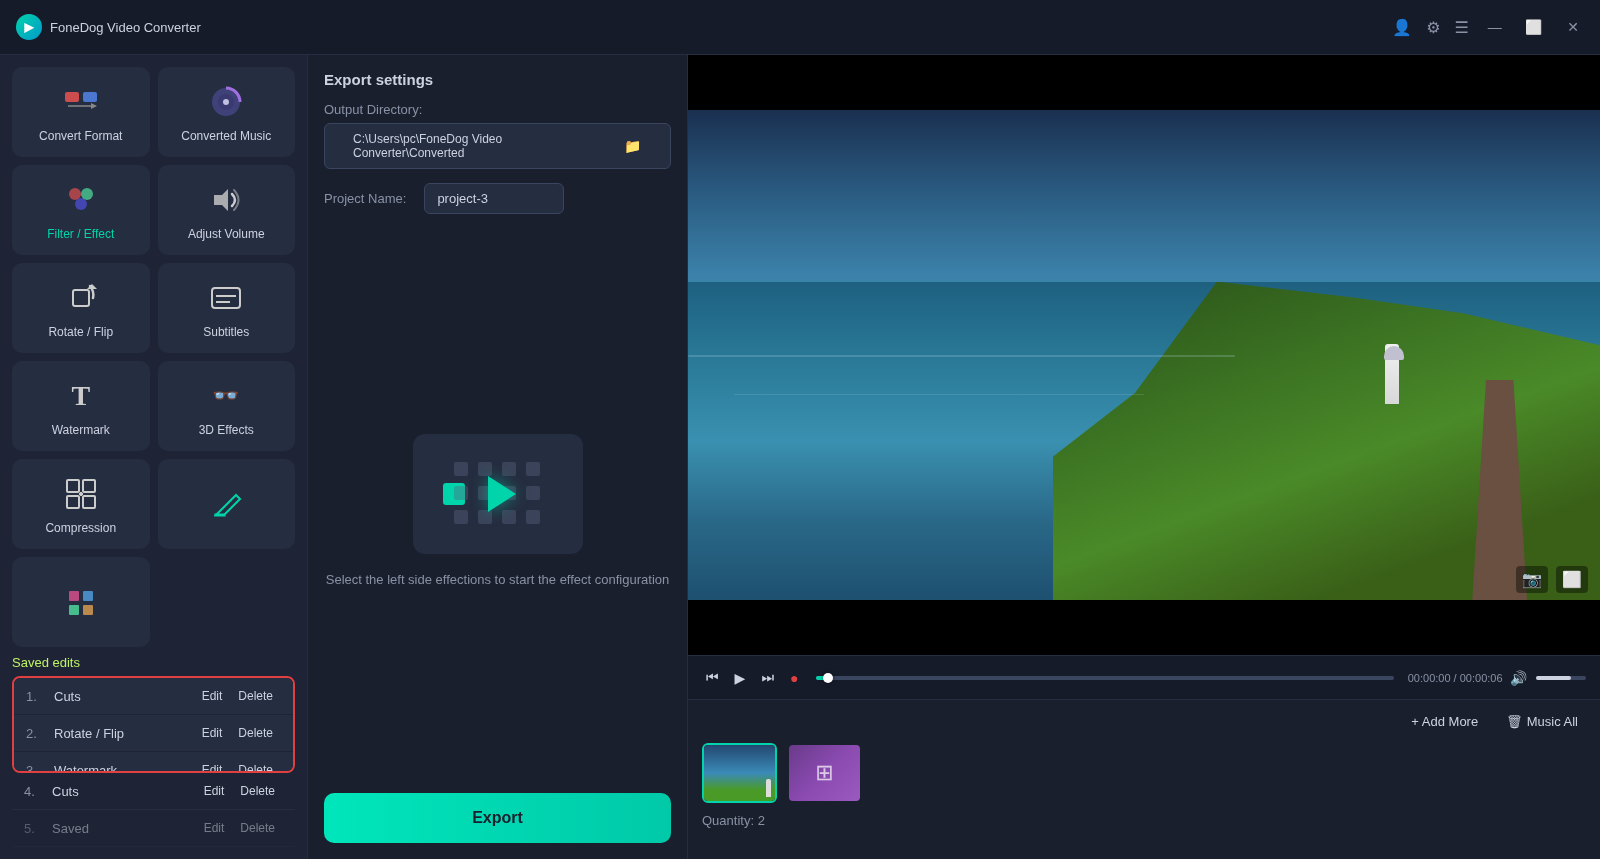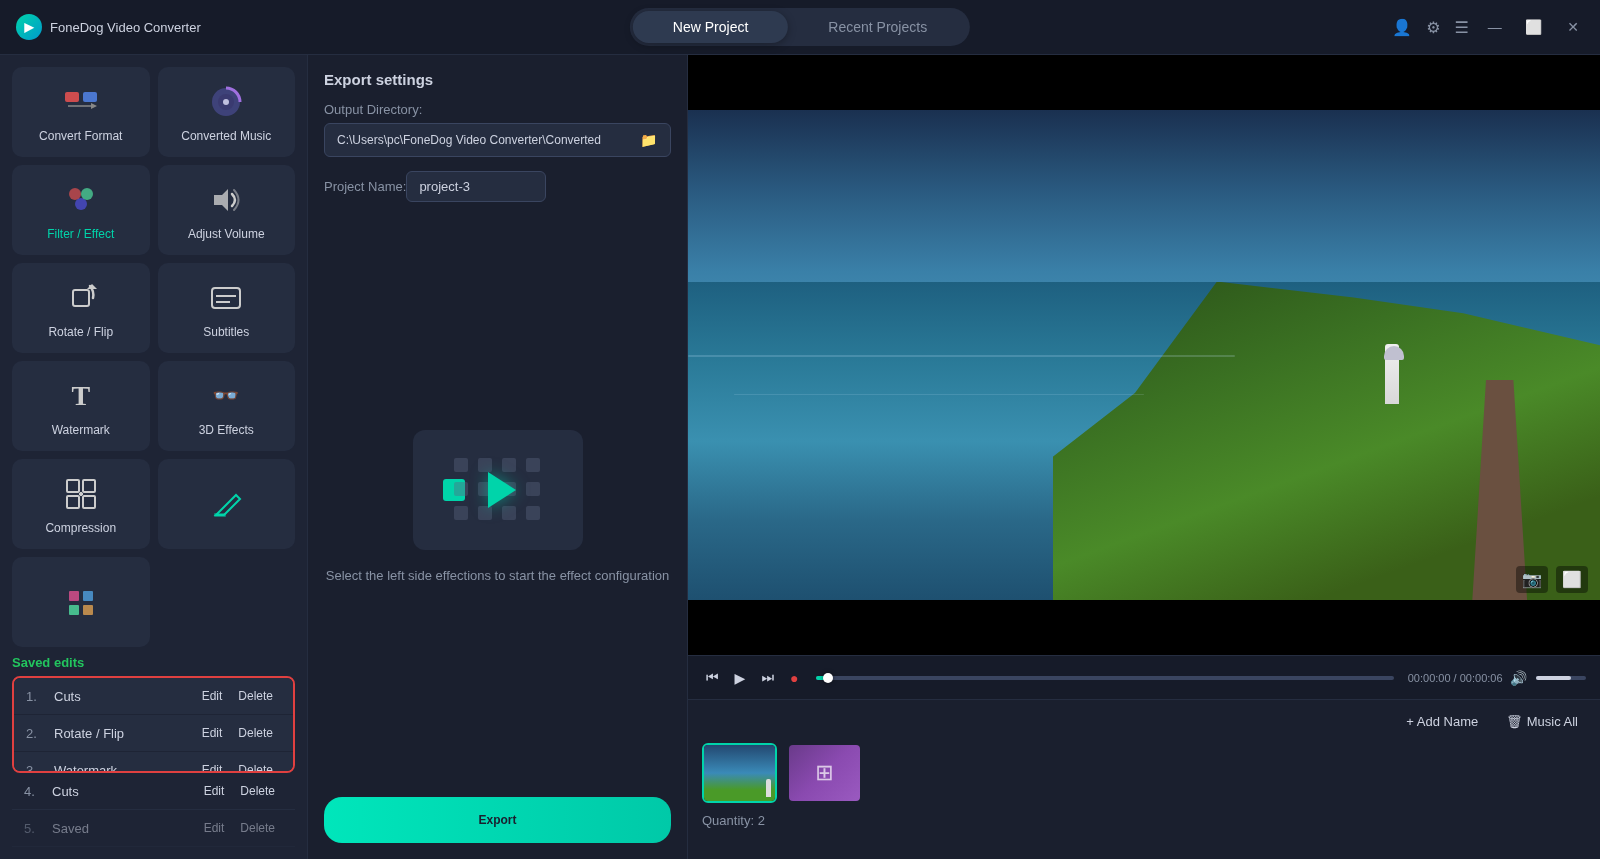--- a/index.html
+++ b/index.html
@@ -142,23 +142,23 @@
 
     
     .saved-edits-section {
       flex: 1;
       display: flex;
       flex-direction: column;
       min-height: 0;
     }
     .saved-edits-title {
       font-size: 13px;
-      color: #22c55e;
+      color: #bef264;
       margin-bottom: 6px;
-      font-weight: 700;
+      font-weight: 400;
     }
     .saved-edits-list {
       border: 2px solid #e04040;
       border-radius: 8px;
       overflow: hidden;
       background: #1e2435;
     }
     .saved-edit-item {
       display: flex;
       align-items: center;
@@ -217,38 +217,38 @@
       font-size: 13px;
       color: #8892a4;
       margin-bottom: 6px;
     }
     .path-field {
       display: flex;
       align-items: center;
       background: #252d40;
       border: 1px solid #3a4560;
       border-radius: 6px;
-      padding: 8px 12px;
+      padding: 8px 28px;
       gap: 8px;
     }
     .path-text {
       flex: 1;
       font-size: 12px;
       color: #cdd2e0;
     }
     .folder-icon-btn {
       cursor: pointer;
       color: #8892a4;
       font-size: 14px;
     }
 
     .project-name-row {
       display: flex;
       align-items: center;
-      gap: 0;
+      gap: 18px;
       margin-bottom: 16px;
     }
     .project-name-label {
       font-size: 13px;
       color: #8892a4;
       white-space: nowrap;
     }
     .project-name-input {
       background: #252d40;
       border: 1px solid #3a4560;
@@ -318,22 +318,22 @@
       color: #8892a4;
       text-align: center;
       line-height: 1.5;
     }
 
     .export-btn {
       width: 100%;
       padding: 16px;
       background: linear-gradient(90deg, #00e6bb, #00c9a8);
       border: none;
-      border-radius: 18px;
-      font-size: 12px;
+      border-radius: 10px;
+      font-size: 16px;
       font-weight: 600;
       color: #1a1f2e;
       cursor: pointer;
       transition: opacity 0.2s;
       margin-top: auto;
     }
 
     
     .right-panel {
       flex: 1;
@@ -499,24 +499,20 @@
   </style>
 </head>
 <body>
 
 <div class="title-bar">
   <div class="app-logo">
     <div class="logo-icon">▶</div>
     <span class="app-title-text">FoneDog Video Converter</span>
   </div>
 
-  <div class="nav-tabs">
-    <div class="nav-tab active">New Project</div>
-    <div class="nav-tab inactive">Recent Projects</div>
-  </div>
 
   <div class="title-bar-actions">
     <span class="tb-icon">👤</span>
     <span class="tb-icon">⚙</span>
     <span class="tb-icon">☰</span>
     <span class="win-btn">—</span>
     <span class="win-btn">⬜</span>
     <span class="win-btn">✕</span>
   </div>
 </div>
@@ -768,21 +764,21 @@
       <span class="volume-icon">🔊</span>
       <div class="volume-slider">
         <div class="volume-fill"></div>
       </div>
     </div>
 
     <div class="file-list-area">
       <div class="file-list-header">
         <div></div>
         <div class="file-list-actions">
-          <button class="add-file-btn">+ Add Name</button>
+          <button class="add-file-btn">+ Add More</button>
           <button class="delete-all-btn">
             <span>🗑</span>
             <span> Music All</span>
           </button>
         </div>
       </div>
       <div class="file-thumbnails">
 
         <div class="thumb selected">
           <div class="thumb-scene thumb-lh" style="display:flex;align-items:flex-end;justify-content:flex-end;padding:4px;">

